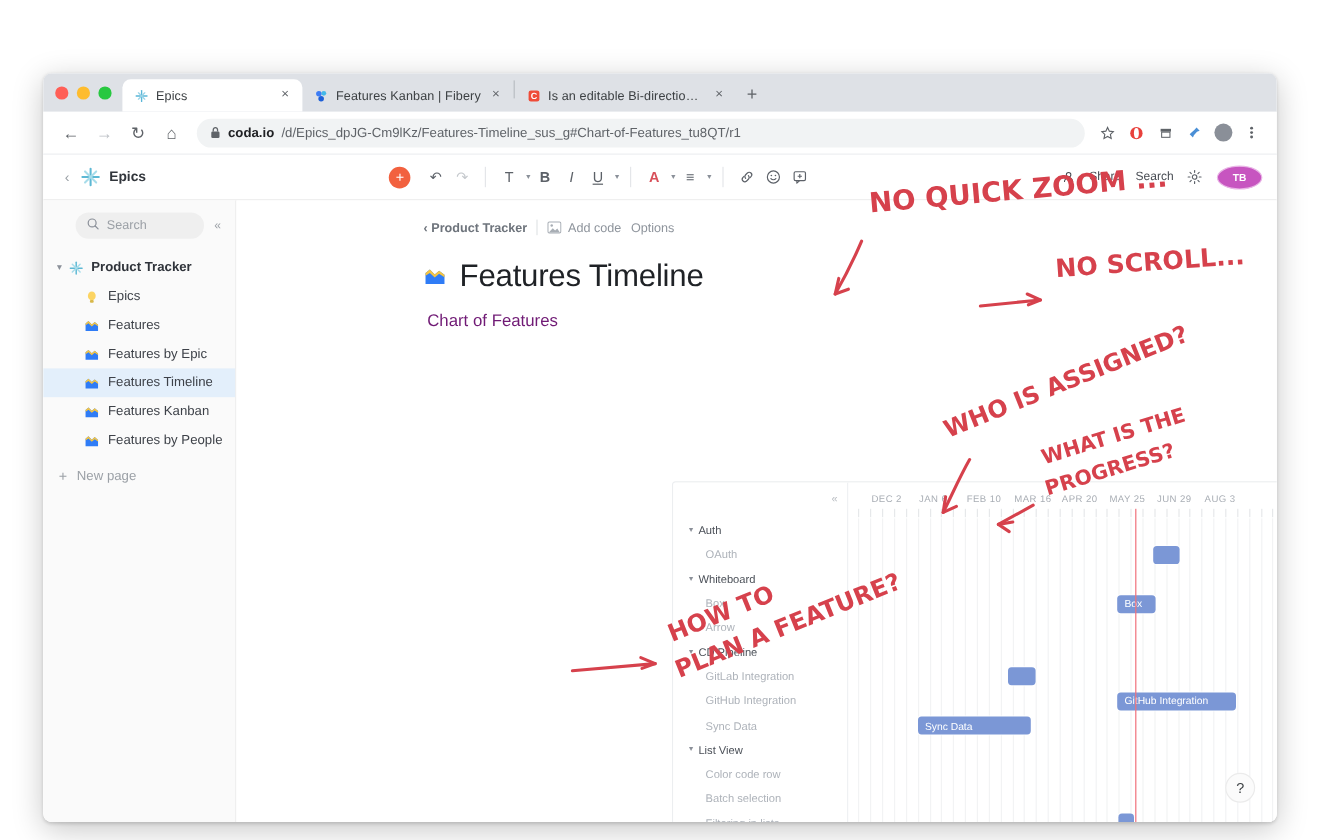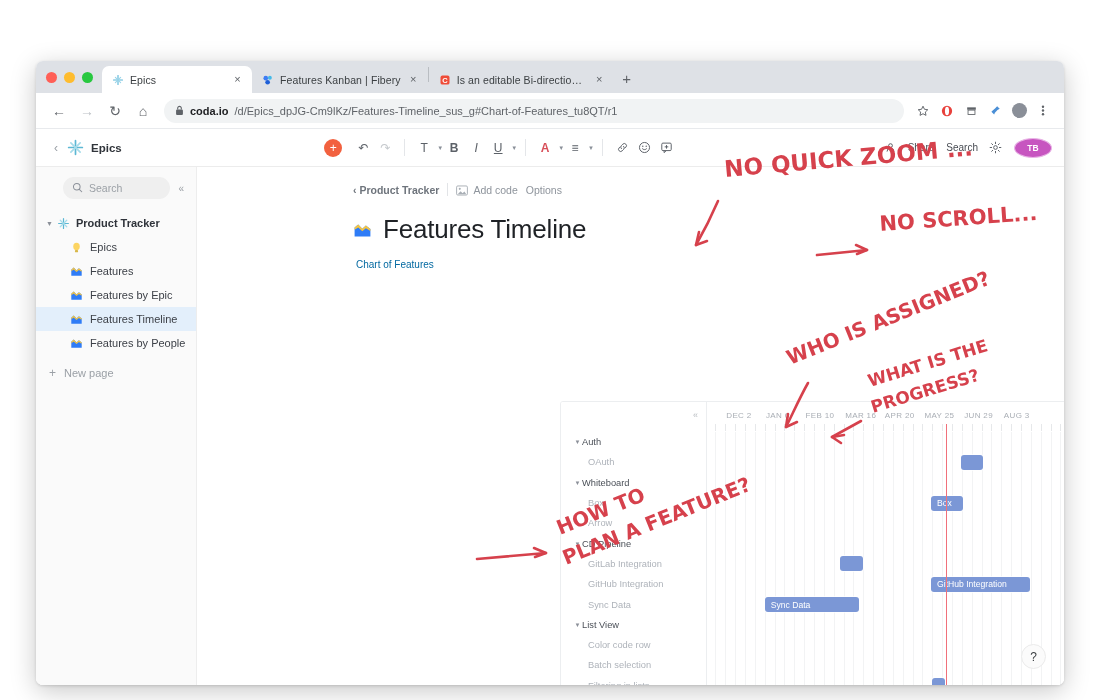--- a/index.html
+++ b/index.html
@@ -103,42 +103,42 @@
   .twist { width:11px; font-size:7px; color:#8b9099; flex:0 0 11px; }
   .rootico { width:13px; height:13px; margin-right:6px; flex:0 0 13px; }
   .pgico { width:13px; height:13px; margin-right:7px; flex:0 0 13px; }
   .trow .lbl { white-space:nowrap; overflow:hidden; text-overflow:ellipsis; }
   .newpage { height:24px; display:flex; align-items:center; padding-left:13px;
       font-size:11px; color:#9ba0a6; margin-top:6px; gap:8px; }
   .newpage .plusico { font-size:12px; color:#9ba0a6; }
 
   
   .canvas { flex:1; position:relative; background:#fff; overflow:hidden; }
-  .crumbs { display:flex; align-items:flex-end; gap:8px; padding:16px 14px 0 156px;
+  .crumbs { display:flex; align-items:center; gap:8px; padding:16px 14px 0 156px;
       font-size:10.5px; color:#8e949c; }
   .crumbs .cback { color:#6e747c; font-size:10.5px; font-weight:bold; }
   .cdiv { width:1px; height:13px; background:#e2e4e7; }
   .crumbs .citem { display:flex; align-items:center; gap:5px; }
   .cover-ico { width:12px; height:11px; }
 
   .doctitle { display:flex; align-items:center; gap:11px; padding:18px 0 0 156px; }
   .title-ico { width:19px; height:18px; }
   .doctitle h1 { font-size:26px; font-weight:normal; color:#1f2226;
       letter-spacing:-.2px; }
-  .subtitle { padding:14px 0 0 159px; font-size:10px; color:#0369a1; }
+  .subtitle { padding:14px 0 0 159px; font-size:14px; color:#701a75; }
 
   
   .gantt { position:absolute; left:363px; top:234px; width:533px; height:372px;
       border:1px solid #eceef0; border-radius:3px; background:#fff;
       display:flex; overflow:hidden; }
   .gleft { width:146px; flex:0 0 146px; border-right:1px solid #eceef0;
       position:relative; background:#fff; }
   .g-collapse { position:absolute; right:8px; top:8px; font-size:9px;
       color:#b9bdc2; }
-  .glist { padding-top:30px;text-align:center; }
+  .glist { padding-top:30px; }
   .grow { height:20.3px; display:flex; align-items:center; font-size:9.3px;
       padding-left:12px; }
   .grow.group { color:#4b5058; }
   .grow.leaf { color:#aeb3ba; padding-left:27px; }
   .grow .gtw { width:9px; font-size:6px; color:#8b9099; flex:0 0 9px; }
 
   .gright { flex:1; position:relative; background:#fff; overflow:hidden; }
   .ghead { height:30px; position:relative; }
   .dlabel { position:absolute; top:9px; font-size:8px; color:#a9aeb5;
       letter-spacing:.35px; white-space:nowrap; }
@@ -429,20 +429,29 @@
               <span class="lbl">Features by Epic</span>
             </div>
             <div class="trow child sel">
               <span class="pgico">
                 <svg viewBox="0 0 14 14" width="13" height="13">
                     <path d="M1.4 11.6V5l2.6-2.2 3 3 2.6-2.3 3 2.5v5.6z" fill="#2f7cf6"></path>
                   <path d="M1.4 5l2.6-2.2 3 3 2.6-2.3 3 2.5v1.4l-3-2-2.6 2.2-3-2.8L1.4 6.6z" fill="#f5c542"></path>
                   </svg>
               </span>
               <span class="lbl">Features Timeline</span>
+            </div>
+            <div class="trow child">
+              <span class="pgico">
+                <svg viewBox="0 0 14 14" width="13" height="13">
+                    <path d="M1.4 11.6V5l2.6-2.2 3 3 2.6-2.3 3 2.5v5.6z" fill="#2f7cf6"></path>
+                  <path d="M1.4 5l2.6-2.2 3 3 2.6-2.3 3 2.5v1.4l-3-2-2.6 2.2-3-2.8L1.4 6.6z" fill="#f5c542"></path>
+                  </svg>
+              </span>
+              <span class="lbl">Features Kanban</span>
             </div>
             <div class="trow child">
               <span class="pgico">
                 <svg viewBox="0 0 14 14" width="13" height="13">
                     <path d="M1.4 11.6V5l2.6-2.2 3 3 2.6-2.3 3 2.5v5.6z" fill="#2f7cf6"></path>
                   <path d="M1.4 5l2.6-2.2 3 3 2.6-2.3 3 2.5v1.4l-3-2-2.6 2.2-3-2.8L1.4 6.6z" fill="#f5c542"></path>
                   </svg>
               </span>
               <span class="lbl">Features by People</span>
             </div>

